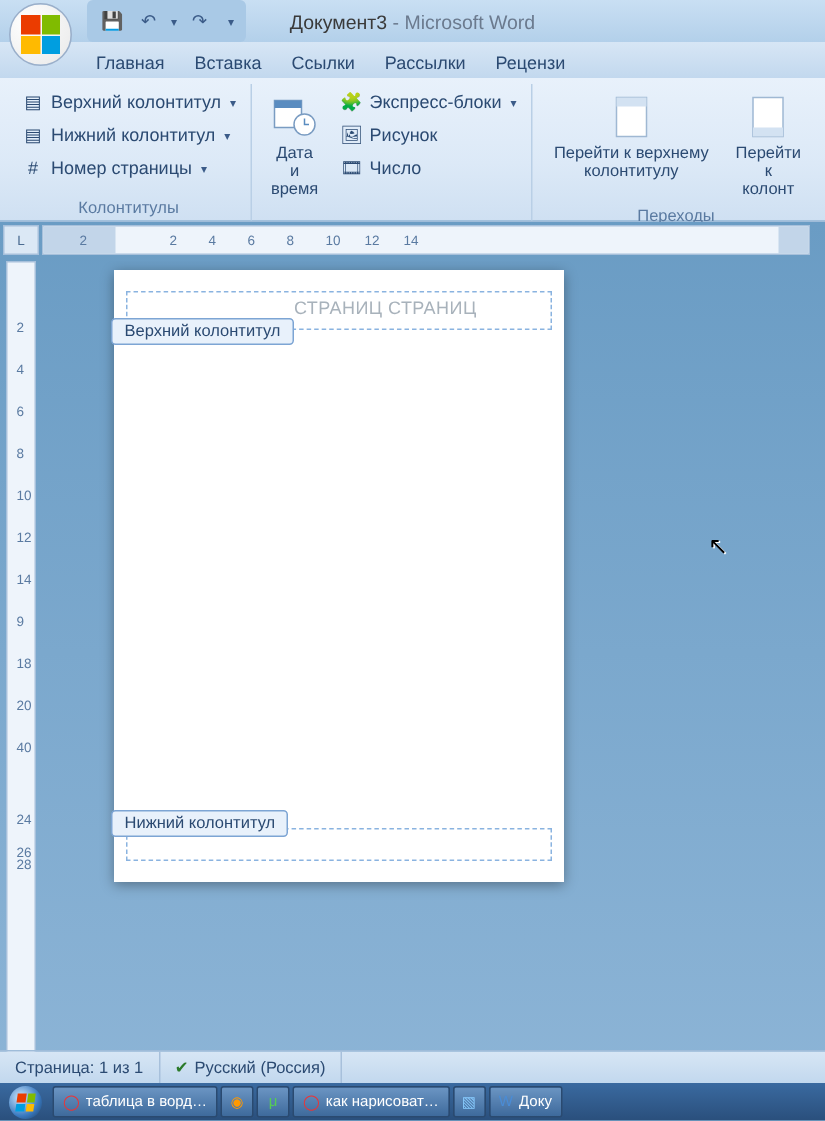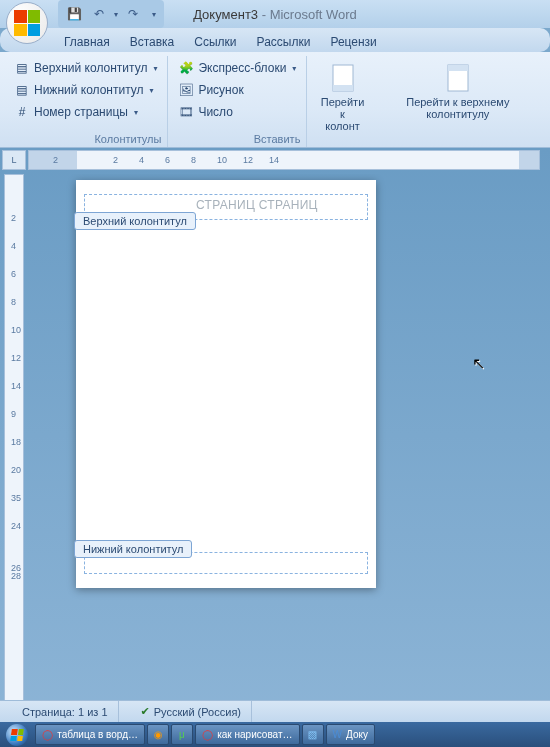--- a/index.html
+++ b/index.html
@@ -14,28 +14,28 @@
   .office-logo div:nth-child(1){background:#eb3c00;}
   .office-logo div:nth-child(2){background:#80bb00;}
   .office-logo div:nth-child(3){background:#ffba00;}
   .office-logo div:nth-child(4){background:#009ee0;}
   .qat { margin-left: 58px; display:flex; gap:6px; align-items:center; height:100%; background:#a9c9e6; border-radius:4px; padding:0 8px; }
   .qat-btn { width:18px; height:18px; display:flex; align-items:center; justify-content:center; color:#3b5b88; font-size:12px; }
   .title-text { position:absolute; left:0; right:0; text-align:center; font-size:13px; color:#3a3a3a; pointer-events:none; }
   .title-text .dim { color:#6b7a8e; }
 
   
-  .tabs { height:24px; background: linear-gradient(#d7e6f5,#c2d8ee); display:flex; align-items:flex-end; padding-left:54px;border-radius:10px; }
+  .tabs { height:24px; background: linear-gradient(#d7e6f5,#c2d8ee); display:flex; align-items:flex-end; padding-left:54px; }
   .tab { padding:4px 10px 3px; font-size:12px; color:#2b4a72; cursor:pointer; }
 
   
   .ribbon { height:96px; background: linear-gradient(#e8f1fb,#dce9f7 60%,#cfe0f2); border-bottom:1px solid #9fbcd9; display:flex; padding:4px 4px 0; }
   .group { border-right:1px solid #b9cfe6; display:flex; flex-direction:column; padding:2px 6px 0; }
   .group-body { flex:1; display:flex; gap:4px; align-items:flex-start; }
-  .group-label { text-align:right; font-size:11px; color:#5a7aa1; padding:2px 0; }
+  .group-label { text-align:center; font-size:11px; color:#5a7aa1; padding:2px 0; }
   .stack { display:flex; flex-direction:column; gap:2px; }
   .rbtn { display:flex; align-items:center; gap:4px; font-size:12px; color:#2b4a72; padding:2px 4px; white-space:nowrap; cursor:pointer; }
   .ico { width:16px; height:16px; display:inline-flex; align-items:center; justify-content:center; font-size:12px; }
   .drop::after { content:"▾"; font-size:8px; color:#3b5b88; margin-left:2px; }
   .bigbtn { display:flex; flex-direction:column; align-items:center; font-size:11px; color:#2b4a72; padding:4px 6px; text-align:center; cursor:pointer; }
   .bigico { width:32px; height:32px; display:flex; align-items:center; justify-content:center; margin-bottom:2px; }
 
   
   .workspace { position:absolute; top:148px; bottom:25px; left:0; right:0; background: linear-gradient(#6a9cc4,#8cb4d6); display:flex; }
   .ruler-corner { width:24px; height:20px; background:#dbe8f5; border:1px solid #a7c0db; display:flex; align-items:center; justify-content:center; font-size:9px; color:#4a6b91; position:absolute; left:2px; top:2px; }
@@ -51,21 +51,21 @@
   .header-zone { top:14px; height:26px; }
   .footer-zone { bottom:14px; height:22px; }
   .hf-tab { position:absolute; left:-2px; background:#e8f1fb; border:1px solid #7da5d4; border-radius:3px; padding:2px 8px; font-size:11px; color:#2b4a72; }
   .header-tab { top:32px; }
   .footer-tab { bottom:30px; }
   .header-text { position:absolute; left:120px; top:18px; font-size:12px; color:#a8b2bb; letter-spacing:.3px; }
   .cursor-arrow { position:absolute; font-size:16px; color:#000; text-shadow:1px 1px 0 #fff; }
 
   
   .statusbar { position:absolute; left:0; right:0; bottom:25px; height:22px; background:linear-gradient(#d7e6f5,#c2d8ee); border-top:1px solid #9fbcd9; display:flex; align-items:center; font-size:11px; color:#2b4a72; }
-  .status-seg { padding:0 10px; border-right:1px solid #a7c0db; height:100%; display:flex; align-items:center; gap:4px;margin-left:12px; }
+  .status-seg { padding:0 10px; border-right:1px solid #a7c0db; height:100%; display:flex; align-items:center; gap:4px; }
 
   
   .taskbar { position:absolute; left:0; right:0; bottom:0; height:25px; background:linear-gradient(#3a6aa0,#2a4f7c); display:flex; align-items:center; }
   .startbtn { width:34px; height:25px; display:flex; align-items:center; justify-content:center; }
   .start-orb { width:22px; height:22px; border-radius:50%; background:radial-gradient(circle at 35% 35%, #cfe9ff, #3a7ac0 60%, #1a3a60); display:grid; place-items:center; }
   .start-flag { width:12px; height:12px; display:grid; grid-template:1fr 1fr/1fr 1fr; gap:1px; transform:skewX(-8deg); }
   .start-flag div:nth-child(1){background:#eb3c00;} .start-flag div:nth-child(2){background:#80bb00;}
   .start-flag div:nth-child(3){background:#009ee0;} .start-flag div:nth-child(4){background:#ffba00;}
   .task { height:21px; margin:0 1px; background:linear-gradient(#6b95c3,#3e6a9c); border:1px solid #2a4a70; border-radius:2px; display:flex; align-items:center; gap:4px; padding:0 6px; font-size:10px; color:#fff; max-width:110px; overflow:hidden; white-space:nowrap; }
   .ql { width:22px; justify-content:center; padding:0; }
@@ -118,59 +118,70 @@
             <span class="ico">#</span>
             <span>Номер страницы</span>
           </div>
       </div>
     </div>
     <div class="group-label">Колонтитулы</div>
   </div>
 
   <div class="group">
     <div class="group-body">
+      <div class="bigbtn">
+        <div class="bigico">
+          <svg width="30" height="30">
+              <rect x="2" y="4" width="18" height="18" fill="#fff" stroke="#7a9cc2"></rect>
+              <rect x="2" y="4" width="18" height="5" fill="#5a8cc0"></rect>
+              <circle cx="22" cy="20" r="7" fill="#fff" stroke="#7a9cc2"></circle>
+              <path d="M22 16v4h3" stroke="#5a8cc0" fill="none"></path>
+            </svg>
+        </div>
+        <span>Дата и время</span>
+      </div>
       <div class="stack">
         <div class="rbtn drop">
             <span class="ico">🧩</span>
             <span>Экспресс-блоки</span>
           </div>
         <div class="rbtn">
             <span class="ico">🖼</span>
             <span>Рисунок</span>
           </div>
         <div class="rbtn">
             <span class="ico">🎞</span>
             <span>Число</span>
           </div>
       </div>
     </div>
-    <div class="group-label">Вставить</div>
   </div>
 
   <div class="group" style="border-right:none">
     <div class="group-body">
       <div class="bigbtn">
         <div class="bigico">
           <svg width="28" height="30">
               <rect x="4" y="2" width="20" height="26" fill="#fff" stroke="#9fb8d3"></rect>
-              <rect x="4" y="22" width="20" height="6" fill="#d3e2f2"></rect>
+              <rect x="4" y="2" width="20" height="6" fill="#d3e2f2"></rect>
             </svg>
         </div>
-        <span><span>Перейти к</span><br><span>колонт</span></span>
+        <span>Перейти к верхнему колонтитулу</span>
       </div>
       <div class="bigbtn">
         <div class="bigico">
           <svg width="28" height="30">
               <rect x="4" y="2" width="20" height="26" fill="#fff" stroke="#9fb8d3"></rect>
-              <rect x="4" y="2" width="20" height="6" fill="#d3e2f2"></rect>
+              <rect x="4" y="22" width="20" height="6" fill="#d3e2f2"></rect>
             </svg>
         </div>
-        <span>Перейти к верхнему колонтитулу</span>
-      </div>
-    </div>
+        <span><span>Перейти к</span><br><span>колонт</span></span>
+      </div>
+    </div>
+    <div class="group-label">Переходы</div>
   </div>
 </div>
 
 <div class="workspace">
   <div class="ruler-corner">L</div>
   <div class="hruler">
     <div class="hruler-inner">
       <div class="hruler-margin" style="left:0;width:48px"></div>
       <div class="hruler-margin" style="right:0;width:20px"></div>
       <span class="htick" style="left:24px">2</span>
@@ -187,22 +198,22 @@
     <span class="vtick" style="top:38px">2</span>
     <span class="vtick" style="top:66px">4</span>
     <span class="vtick" style="top:94px">6</span>
     <span class="vtick" style="top:122px">8</span>
     <span class="vtick" style="top:150px">10</span>
     <span class="vtick" style="top:178px">12</span>
     <span class="vtick" style="top:206px">14</span>
     <span class="vtick" style="top:234px">9</span>
     <span class="vtick" style="top:262px">18</span>
     <span class="vtick" style="top:290px">20</span>
-    <span class="vtick" style="top:318px">35</span>
-    <span class="vtick" style="top:346px">24</span>
+    <span class="vtick" style="top:318px">40</span>
+    <span class="vtick" style="top:366px">24</span>
     <span class="vtick" style="top:388px">26</span>
     <span class="vtick" style="top:396px">28</span>
   </div>
   <div class="docscroll">
     <div class="page">
       <div class="hf-zone header-zone"></div>
       <div class="header-text">СТРАНИЦ СТРАНИЦ</div>
       <div class="hf-tab header-tab">Верхний колонтитул</div>
       <div class="hf-zone footer-zone"></div>
       <div class="hf-tab footer-tab">Нижний колонтитул</div>

